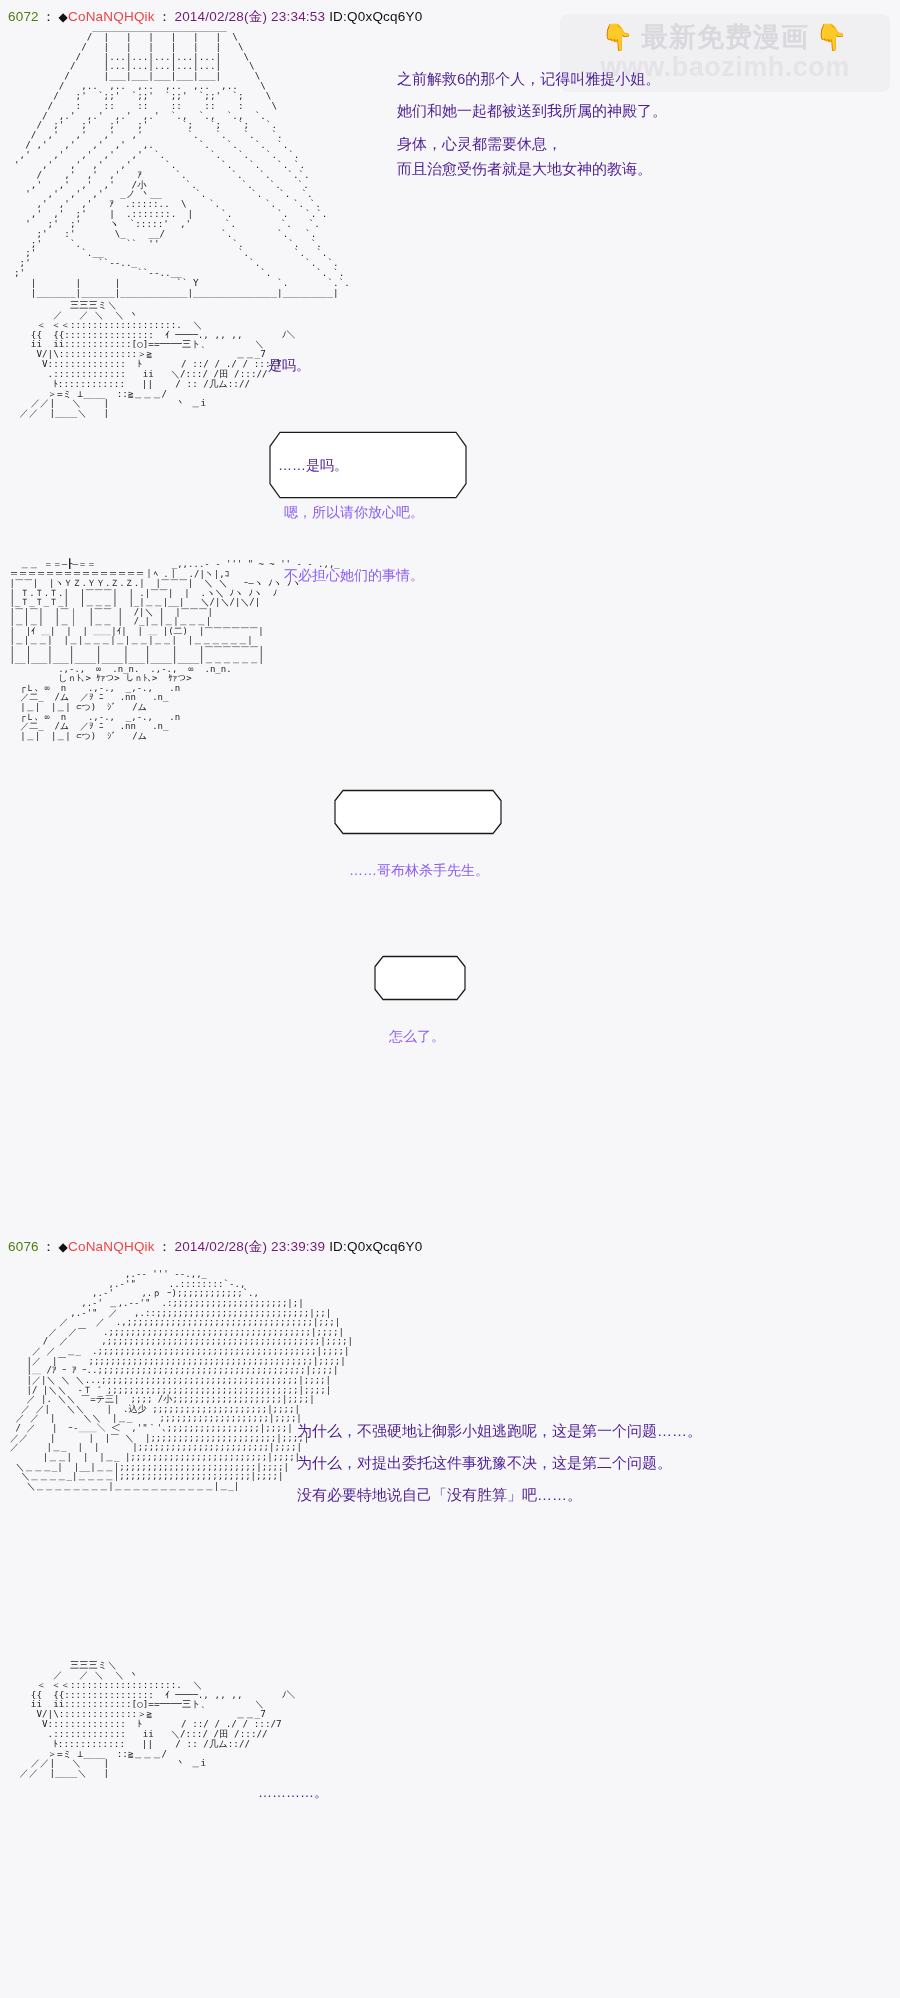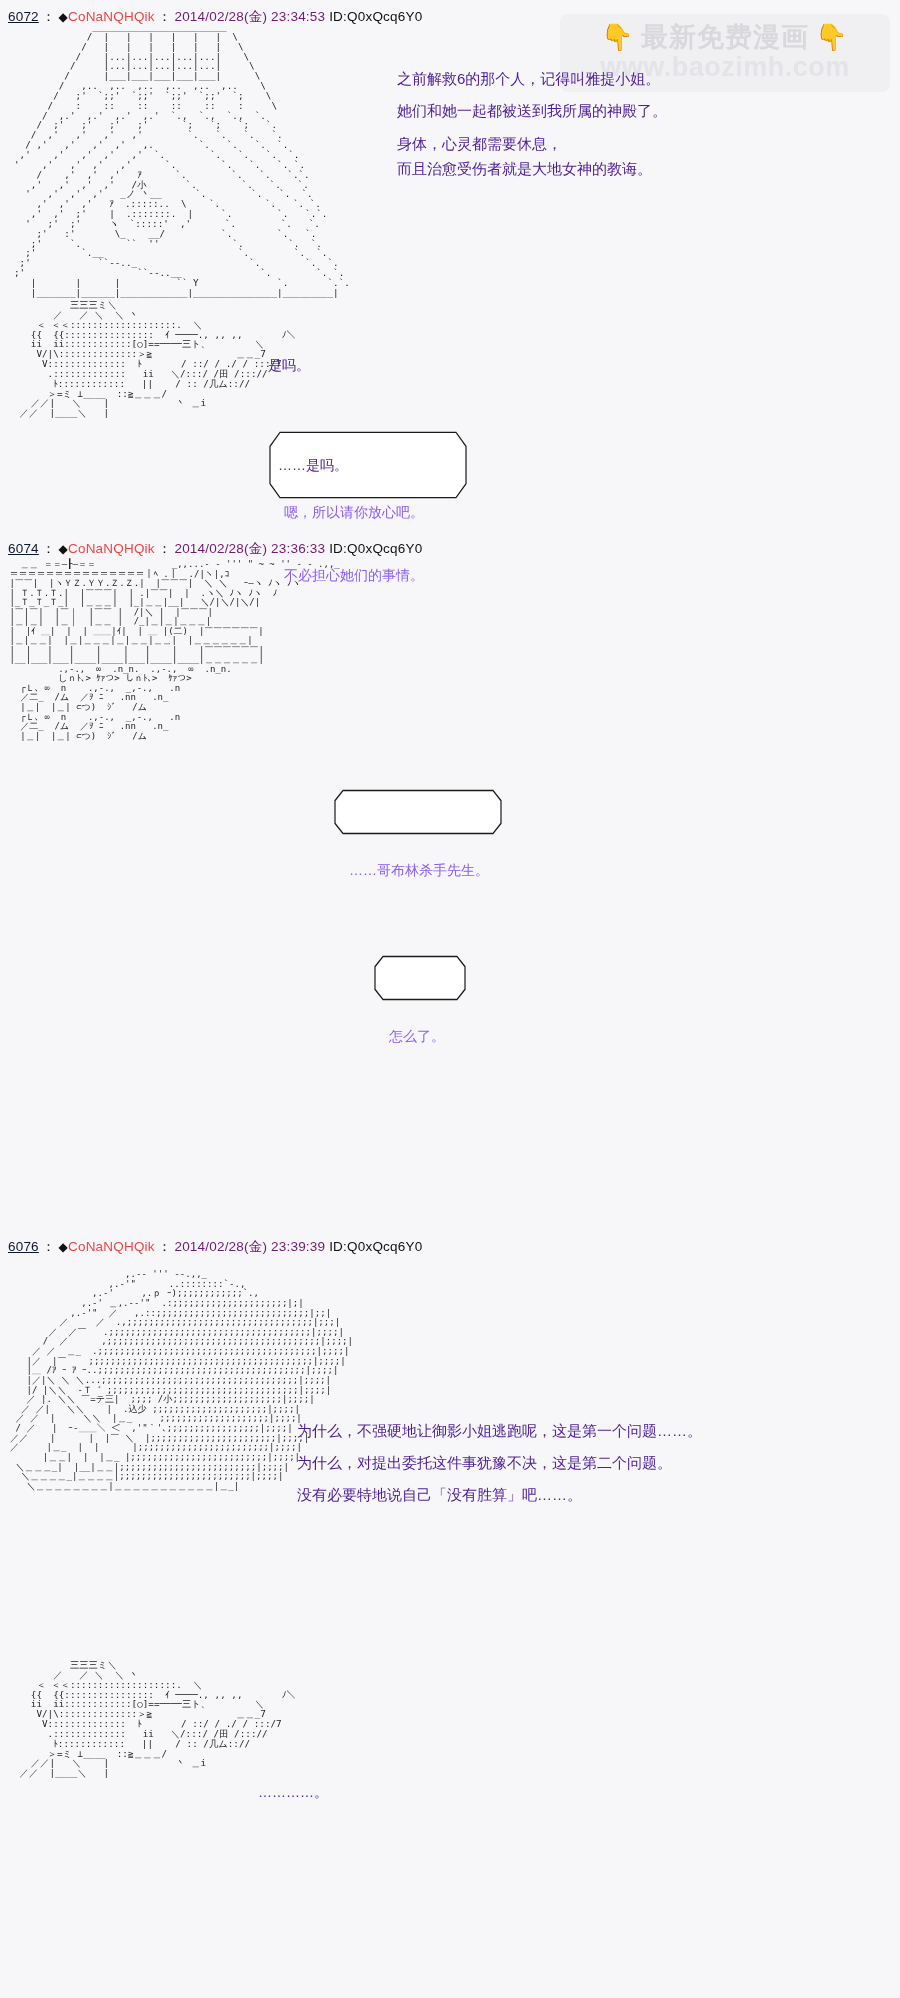--- a/index.html
+++ b/index.html
@@ -26,21 +26,21 @@
   
   .post-header {
     position: absolute;
     left: 8px;
     font-size: 13.5px;
     letter-spacing: 0.2px;
     color: #111;
     white-space: nowrap;
     font-family: "Liberation Sans", "DejaVu Sans", sans-serif;
   }
-  .post-header .num { color: #0f172a; text-decoration: underline; }
+  .post-header .num { color: #4d7c0f; }
   .post-header .sep { padding: 0 3px; }
   .post-header .diamond { font-size: 12px; }
   .post-header .name { color: #ef4444; }
   .post-header .date { color: #701a75; }
   .post-header .uid { color: #111; }
 
   
   .aa {
     position: absolute;
     font-family: "DejaVu Sans Mono", "Liberation Mono", monospace;
@@ -197,23 +197,20 @@
       </svg>
     </div>
     <div class="lines">
       <div>嗯，所以请你放心吧。</div>
       <div>不必担心她们的事情。</div>
     </div>
   </div>
 
   <div class="narration" style="top:455px; left:278px; font-size:14px;">……是吗。</div>
 
-  <div class="post-header" style="top:540px;">
-    <span class="num">6074</span><span class="sep">：</span><span class="diamond">◆</span><span class="name">CoNaNQHQik</span><span class="sep">：</span><span class="date">2014/02/28(金) 23:36:33</span>&nbsp;<span class="uid">ID:Q0xQcq6Y0</span>
-  </div>
 
   <div class="aa aa-b" style="top:560px; left:4px;">   ＿＿ ＝＝―┠―＝＝              _,,...- ‐ ''' " ~ ~ '' ‐ - .,,_
  ＝＝＝＝＝＝＝＝＝＝＝＝＝＝＝｜ﾍ .｜  ./|ヽ|,ｺ
  |￣￣|  |ヽＹＺ.ＹＹ.Ｚ.Ｚ.|  |￣￣￣|  ＼ ＼   ｰ―ヽ ﾉヽ ﾉヽ
  | Ｔ.Ｔ.Ｔ.|  |￣￣￣|  | .|￣￣|  |  .ヽ＼ ﾉヽ ﾉヽ  ﾉ
  |_Ｔ_Ｔ_Ｔ_|  |＿＿＿|  |_|＿＿|__|   ＼/|＼/|＼/|
  |￣|￣|  |￣｜  |￣￣ |  /|＼ |  |￣￣￣|
  |＿|＿|  |＿｜  |＿＿ |  /_|＿|＿|＿＿＿|
  |  |ｲ ＿|  |  | ＿＿|ｲ|  | ＿ |(二)  |￣￣￣￣￣￣|
  |＿|＿＿|  |＿|＿＿＿|＿|＿＿|＿＿|  |＿＿＿＿＿＿|

